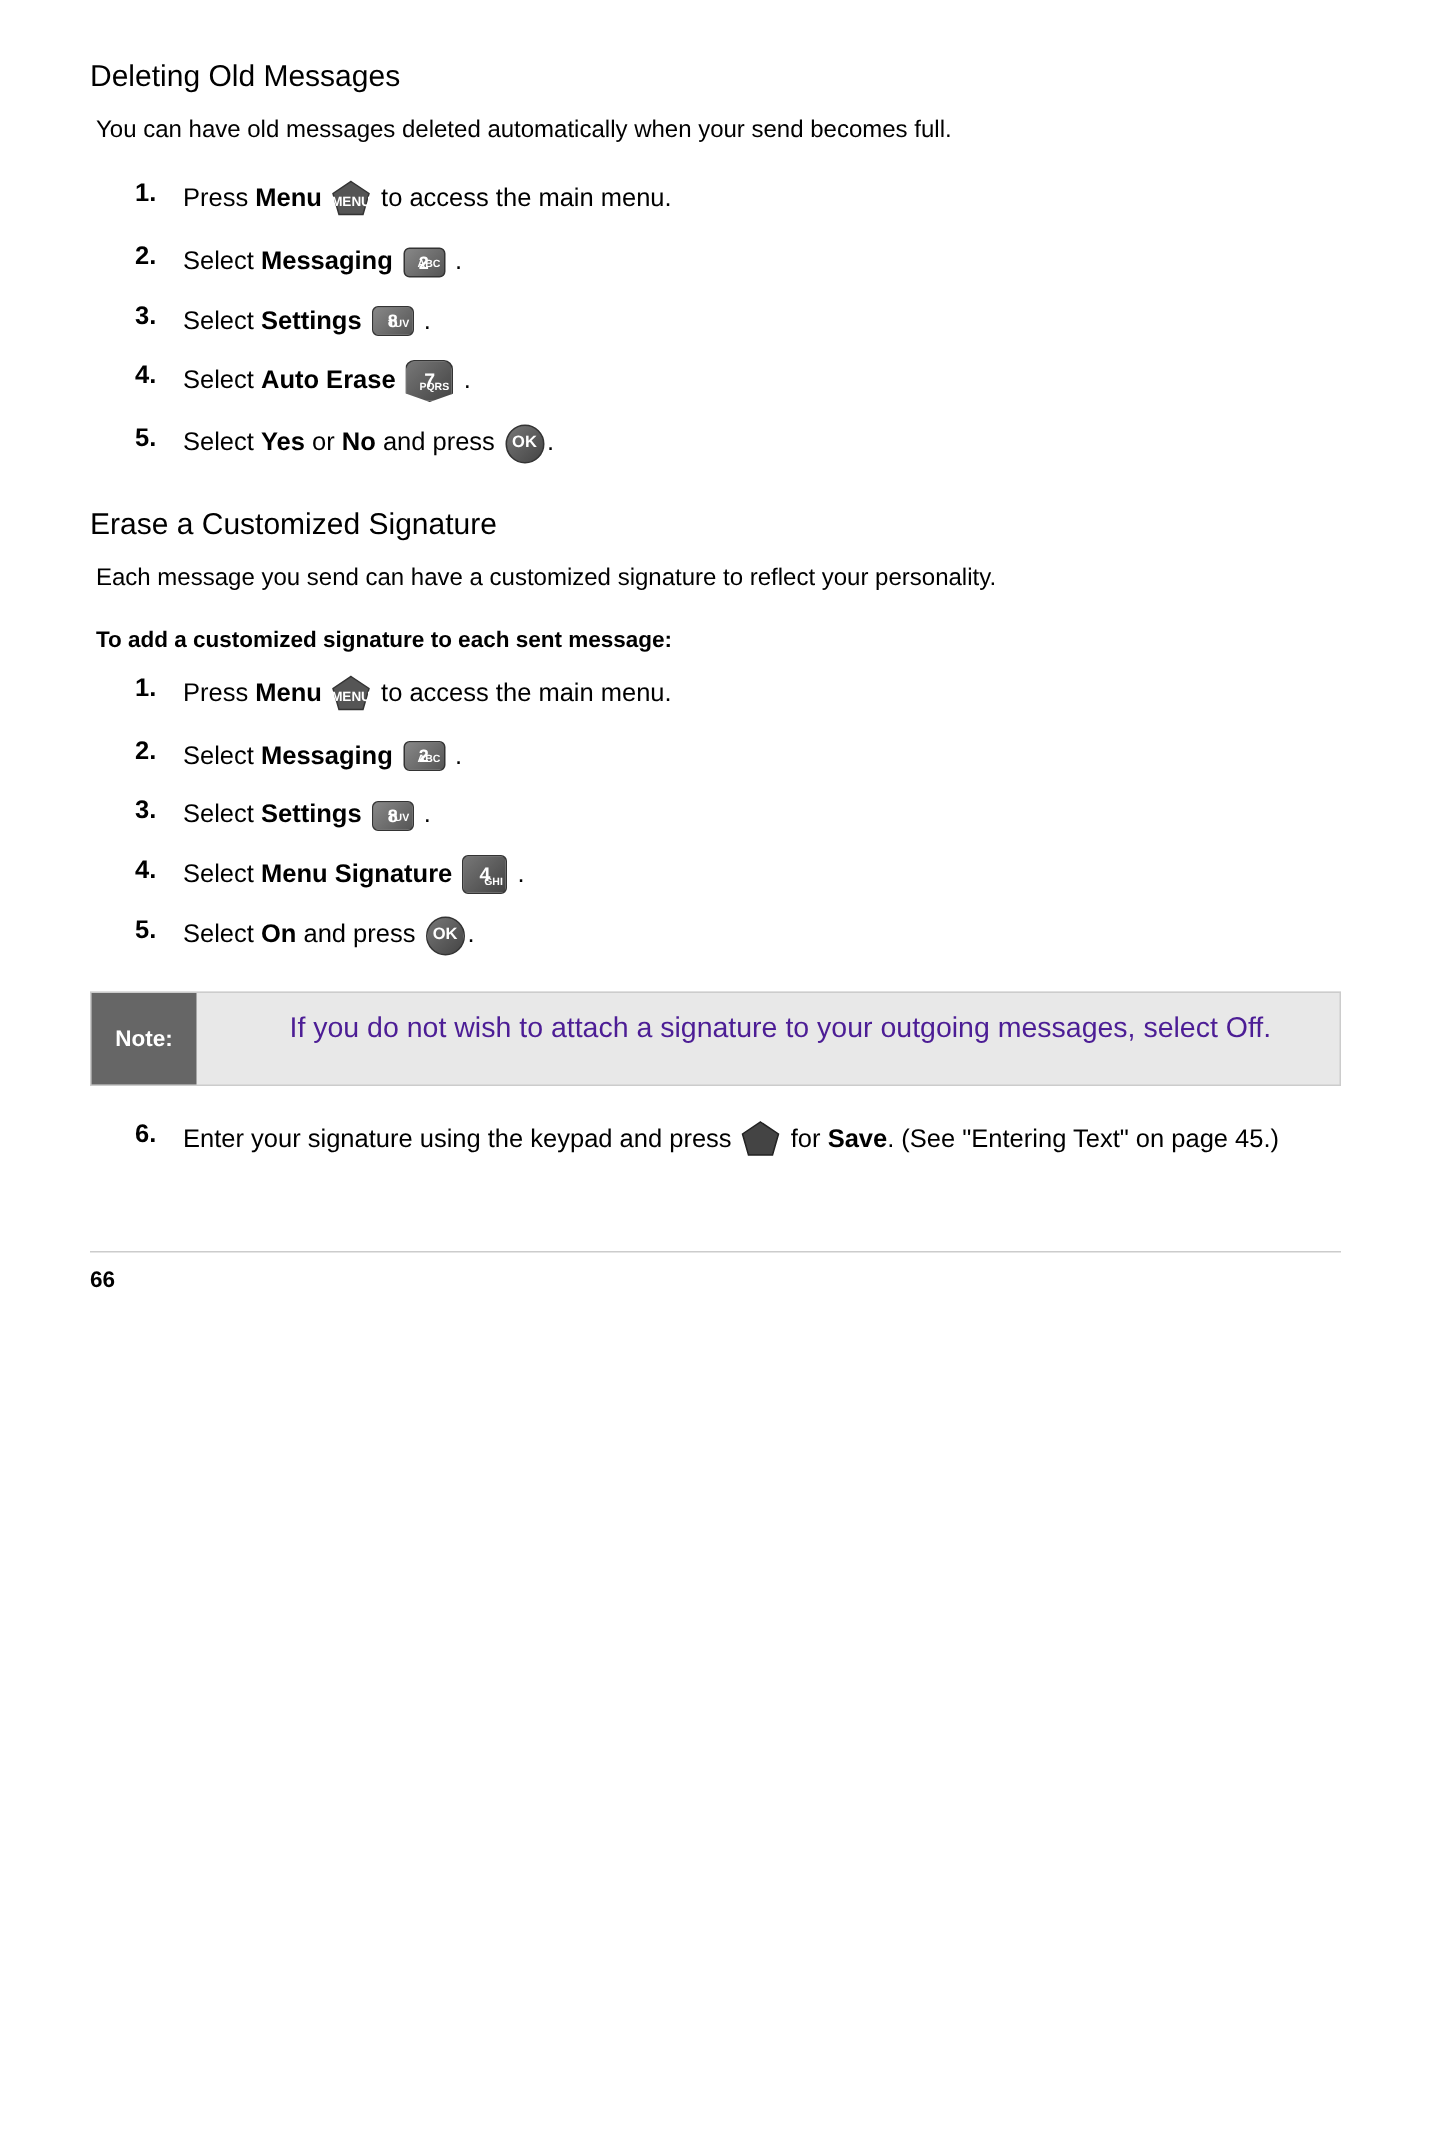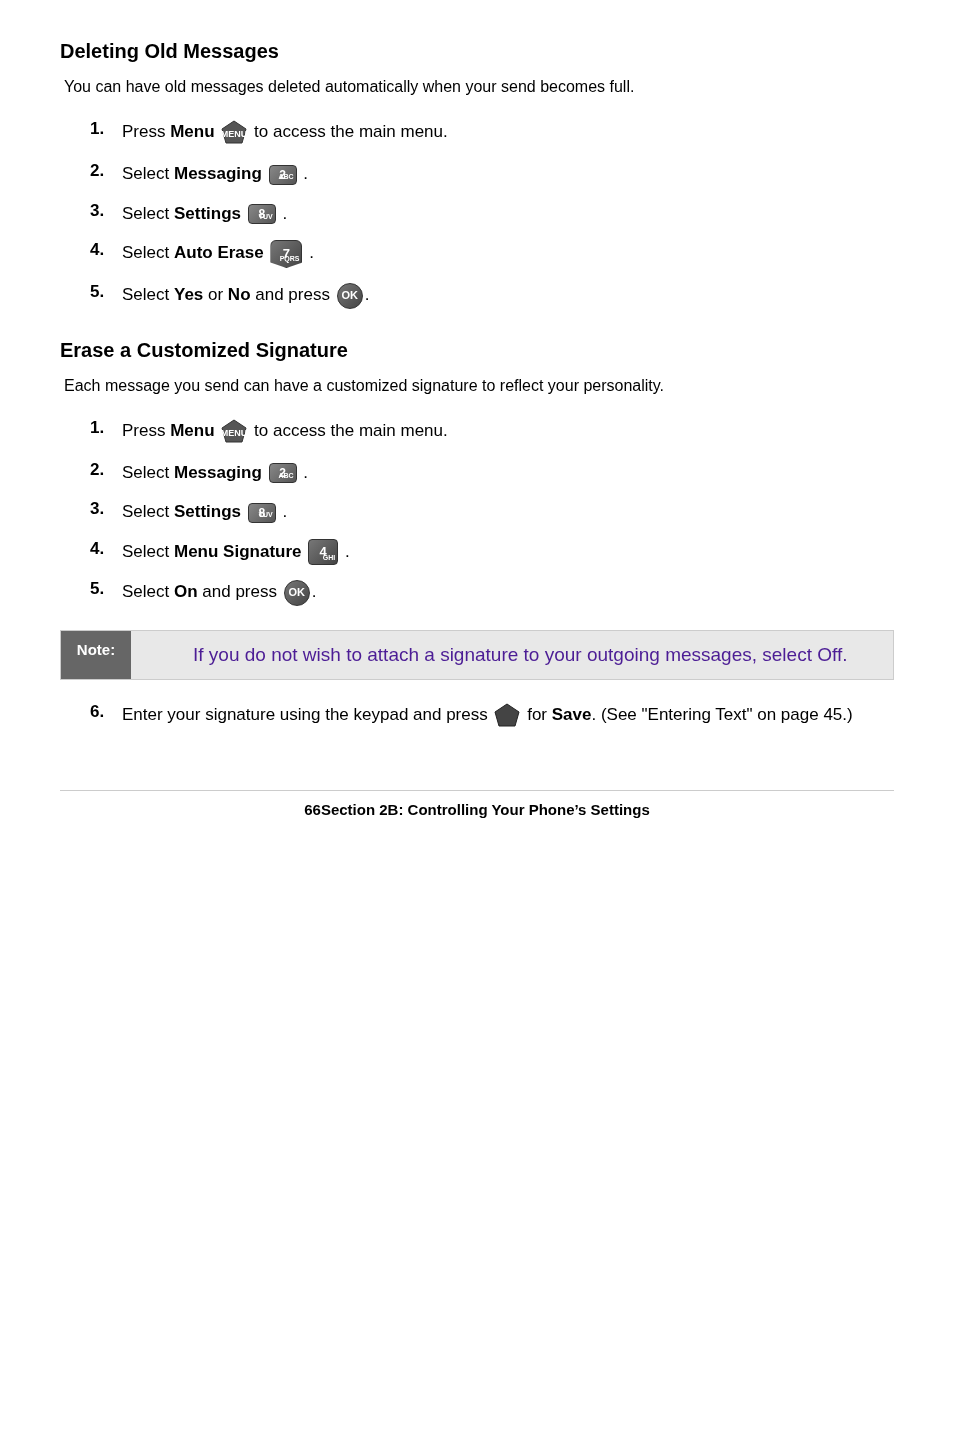--- a/index.html
+++ b/index.html
@@ -9,21 +9,21 @@
       font-family: Arial, Helvetica, sans-serif;
       font-size: 17px;
       color: #000;
       width: 954px;
       min-height: 1433px;
       padding: 40px 60px 60px 60px;
     }
 
     h2 {
       font-size: 20px;
-      font-weight: bold;
+      font-weight: normal;
       margin-bottom: 12px;
       margin-top: 0;
     }
 
     .intro-text {
       font-size: 16px;
       line-height: 1.5;
       margin-bottom: 20px;
       padding-left: 4px;
     }
@@ -125,40 +125,40 @@
       border: 1px solid #ccc;
       margin: 18px 0 22px 0;
       padding: 0;
     }
 
     .note-label {
       background: #666;
       color: #fff;
       font-weight: bold;
       font-size: 15px;
-      padding: 10px 12px;
+      padding: 22px 12px;
       min-width: 70px;
       display: flex;
       align-items: flex-start;
       justify-content: center;
       flex-shrink: 0;
     }
 
     .note-content {
       font-size: 19px;
       line-height: 1.5;
       padding: 10px 14px;
       color: #4c1d95;
       margin-left: 48px;
     }
 
     
     .page-footer {
       display: flex;
-      justify-content: center;
+      justify-content: space-between;
       align-items: center;
       margin-top: 60px;
       padding-top: 10px;
       border-top: 1px solid #ccc;
       font-size: 15px;
     }
 
     .page-num {
       font-weight: bold;
     }
@@ -251,20 +251,21 @@
         Select <b>Yes</b> or <b>No</b> and press
         <span><span class="ok-btn">OK</span></span>.
       </span>
     </li>
   </ol>
 </div>
 
 <div class="section">
   <h2>Erase a Customized Signature</h2>
   <p class="intro-text">Each message you send can have a customized signature to reflect your personality.</p>
+  <p class="sub-label">To add a customized signature to each sent message:</p>
 
   <ol class="steps-list">
 
     <li>
       <span class="step-num">1.</span>
       <span class="step-content">
         Press <b>Menu</b>
         <span>
           <svg class="svg-menu" viewBox="0 0 28 28" xmlns="http://www.w3.org/2000/svg">
             <polygon points="14,2 26,10 22,24 6,24 2,10" fill="#555" stroke="#333" stroke-width="1"></polygon>
@@ -337,14 +338,13 @@
           <polygon points="14,2 26,10 22,24 6,24 2,10" fill="#444" stroke="#222" stroke-width="1"></polygon>
         </svg>
       </span>
       for <b>Save</b>. (See "Entering Text" on page 45.)
     </span>
   </div>
 </div>
 
 <div class="page-footer">
   <span class="page-num">66</span>
-  <span class="footer-title">Section 2B: Controlling Your Phone’s Settings</span>
 </div>
 
 </body></html>

